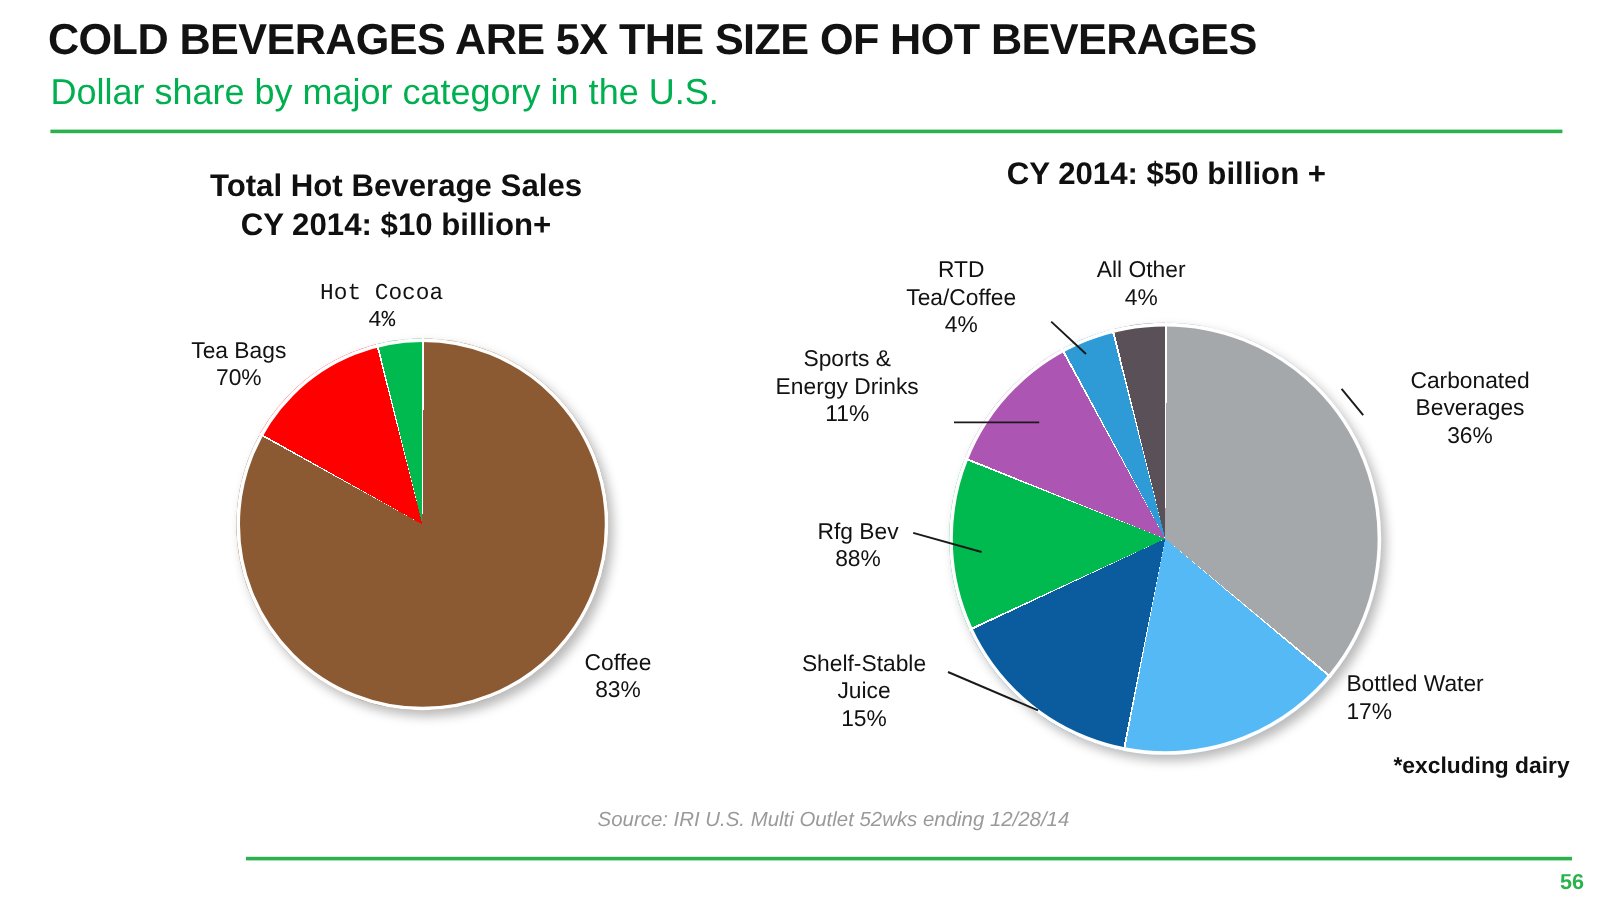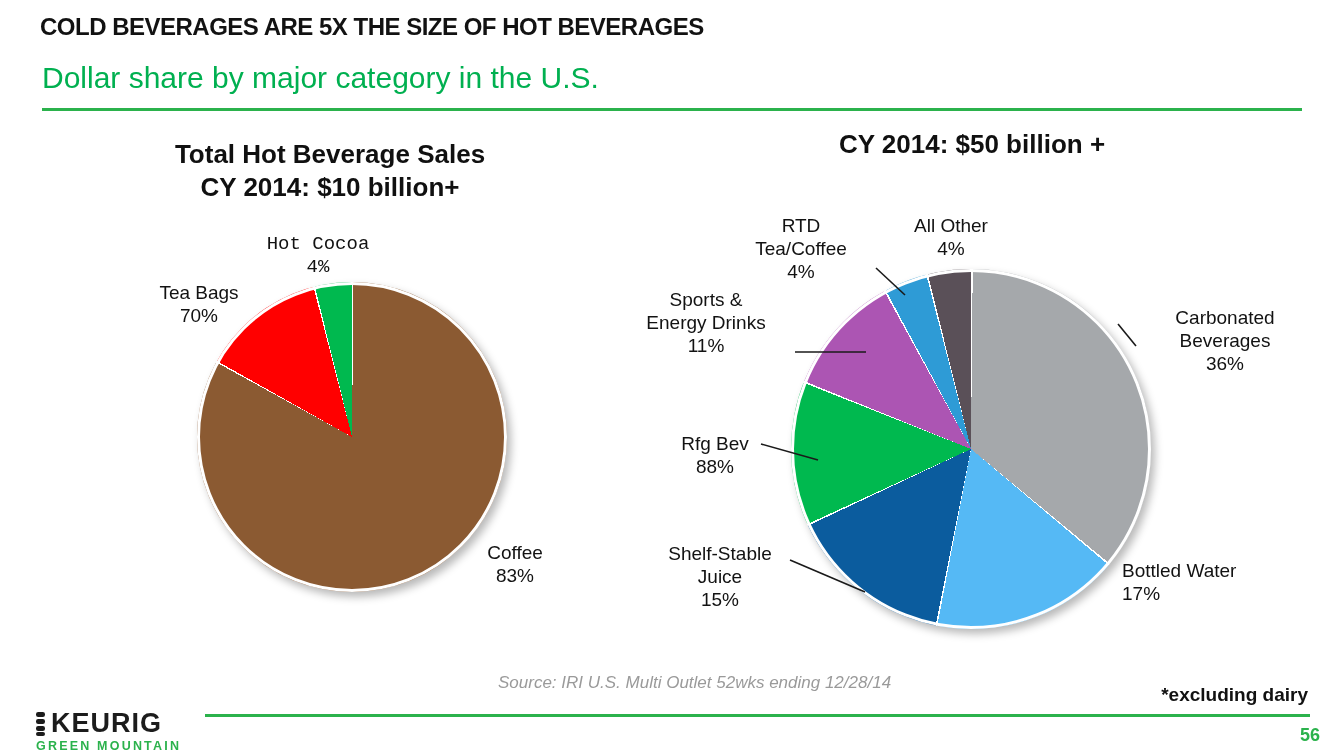--- a/index.html
+++ b/index.html
@@ -9,21 +9,21 @@
     font-family:"Liberation Sans", sans-serif;
     color:#111;
     position:relative;
     overflow:hidden;
   }
   .slide{position:absolute;inset:0;}
 
   
   .title{
     position:absolute;left:40px;top:14px;width:1270px;
-    font-size:24px;font-weight:bold;letter-spacing:-0.5px;
+    font-size:36px;font-weight:bold;letter-spacing:-0.5px;
     color:#121212;line-height:1.05;white-space:nowrap;
   }
   .subtitle{
     position:absolute;left:42px;top:62px;width:1200px;
     font-size:30px;font-weight:normal;color:#00B050;line-height:1.05;
   }
   .header-rule{
     position:absolute;left:42px;top:108px;width:1260px;height:3px;
     background:#2BB24C;
   }
@@ -68,21 +68,21 @@
   #lbl-rfgbev{left:660px;top:432px;width:110px;}
   #lbl-shelf{left:645px;top:542px;width:150px;}
   #lbl-carbonated{left:1140px;top:306px;width:170px;text-align:center;}
   #lbl-bottled{left:1122px;top:559px;width:180px;text-align:left;}
 
   
   .leaders{position:absolute;left:0;top:0;width:1344px;height:753px;pointer-events:none;}
 
   
   .excl-dairy{
-    position:absolute;right:36px;top:684px;
+    position:absolute;right:36px;top:628px;
     font-size:19px;font-weight:bold;color:#111;
   }
   .source{
     position:absolute;left:498px;top:673px;
     font-size:17px;font-style:italic;color:#9a9a9a;
   }
 
   
   .footer-rule{
     position:absolute;left:205px;top:714px;width:1105px;height:3px;background:#2BB24C;
@@ -160,26 +160,14 @@
       <path d="M1136 346 L1118 324"></path>
     </g>
   </svg>
 
   <div class="excl-dairy">*excluding dairy</div>
   <div class="source">Source:  IRI  U.S. Multi Outlet 52wks ending 12/28/14</div>
 
   <div class="footer-rule"></div>
   <div class="page-num">56</div>
 
-  <div class="logo">
-    <div class="logo-word">
-      <svg class="kdots" width="14" height="26" viewBox="0 0 14 26">
-        <rect x="0" y="1" width="9" height="5" rx="2.2" fill="#1c1c1c"></rect>
-        <rect x="0" y="8" width="9" height="5" rx="2.2" fill="#1c1c1c"></rect>
-        <rect x="0" y="15" width="9" height="5" rx="2.2" fill="#1c1c1c"></rect>
-        <rect x="0" y="21" width="9" height="4" rx="2.0" fill="#1c1c1c"></rect>
-      </svg>
-      <span>KEURIG</span>
-    </div>
-    <div class="logo-sub">GREEN MOUNTAIN</div>
-  </div>
 
 </div>
 
 </body></html>

